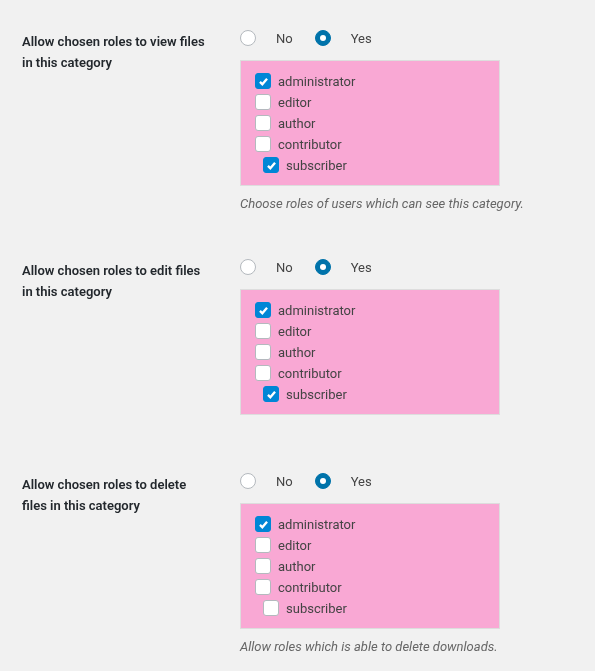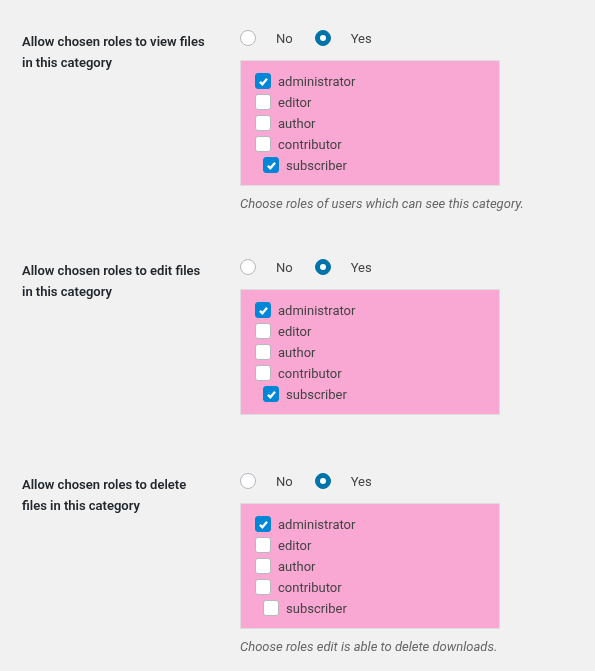--- a/index.html
+++ b/index.html
@@ -226,16 +226,16 @@
           </div>
           <div class="role-item">
             <span class="checkbox"></span>
             <span class="role-label">contributor</span>
           </div>
           <div class="role-item">
             <span class="checkbox"></span>
             <span class="role-label">subscriber</span>
           </div>
         </div>
-        <div class="hint">Choose roles edit is able to delete downloads.</div>
+        <div class="hint">Allow roles which is able to delete downloads.</div>
       </div>
     </div>
   </div>
 
 </body></html>

